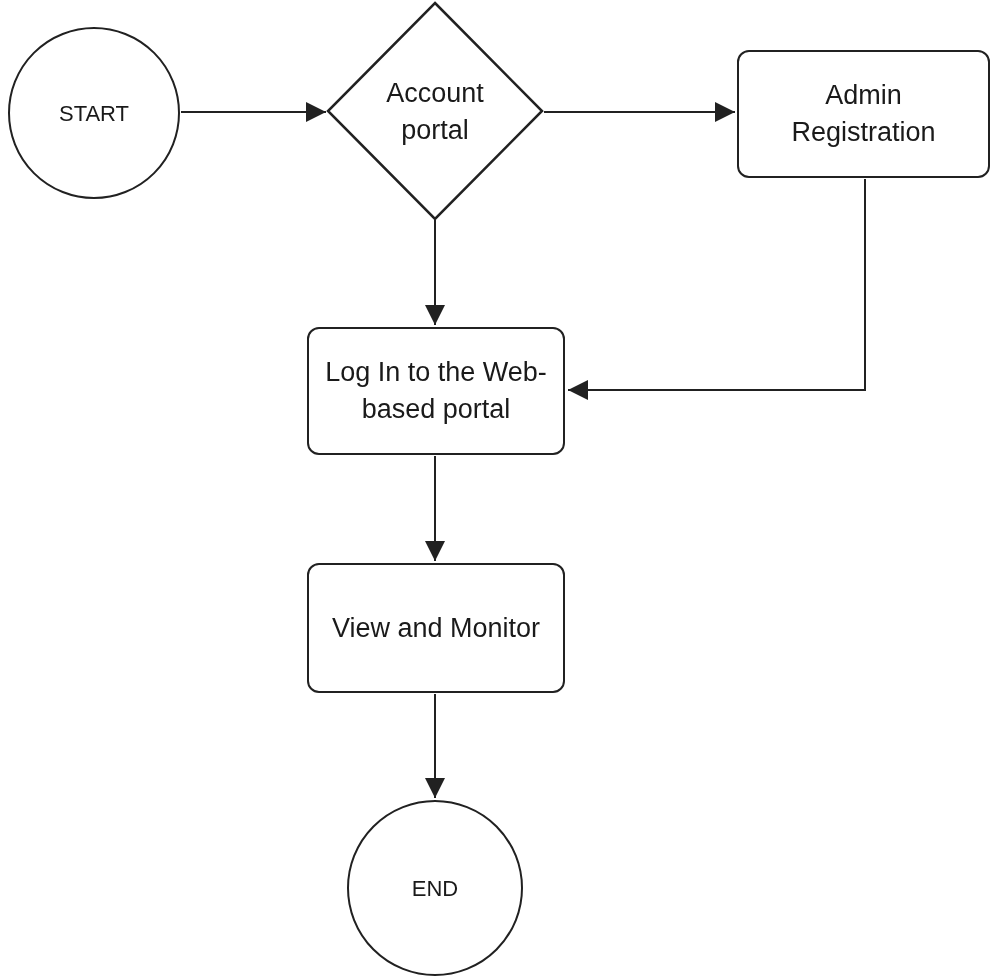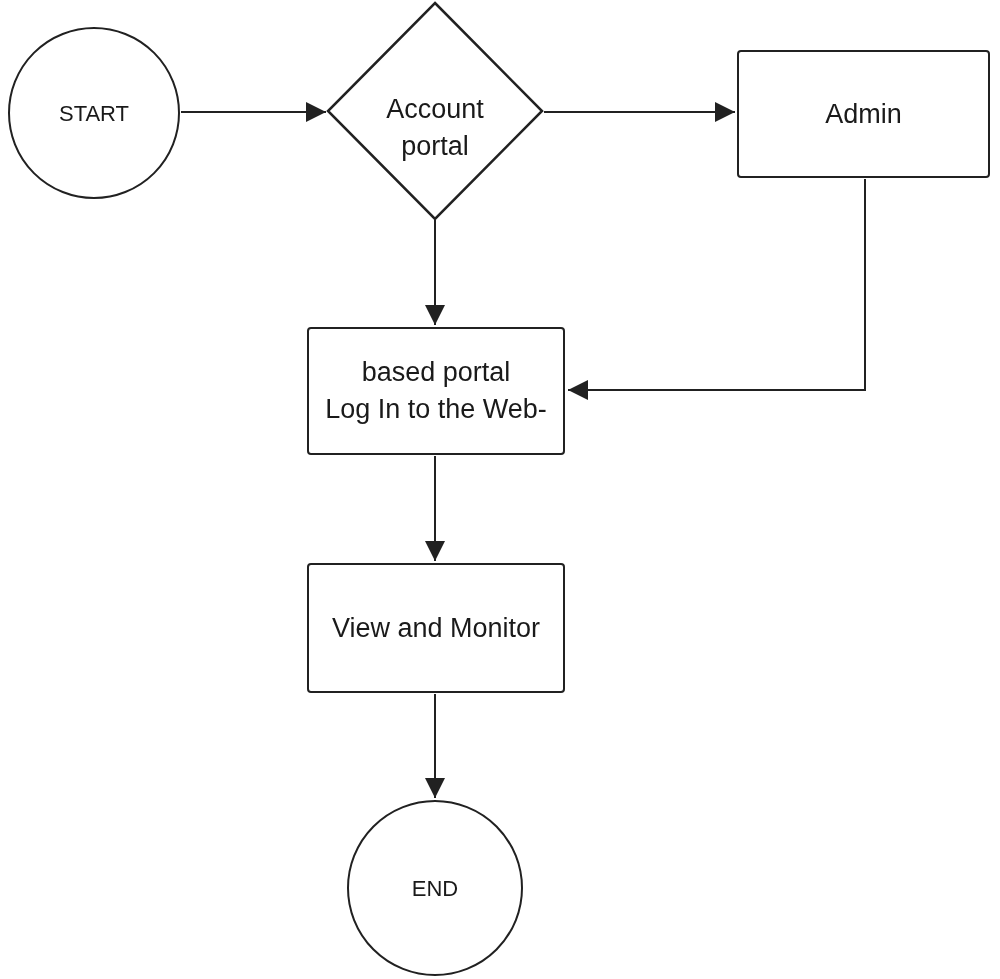--- a/index.html
+++ b/index.html
@@ -46,33 +46,32 @@
     justify-content: center;
     text-align: center;
     background: var(--node-fill);
     border: 2.5px solid var(--stroke);
     font-size: 27px;
     line-height: 37px;
     color: var(--text);
   }
   .node span { display: block; white-space: nowrap; }
   .node.circle { border-radius: 50%; font-size: 22px; }
-  .node.rect { border-radius: 4px; }
+  .node.rect { border-radius: 12px; }
   .label-overlay {
     position: absolute;
     display: flex;
     flex-direction: column;
     align-items: center;
     justify-content: center;
     text-align: center;
     font-size: 27px;
     line-height: 37px;
     color: var(--text);
     background: transparent;
-    margin-top: 16px;
   }
   .label-overlay span { display: block; white-space: nowrap; }
 
   
   .node-start  { left: 8px;   top: 27px;  width: 172px; height: 172px; }
   .node-admin  { left: 737px; top: 50px;  width: 253px; height: 128px; }
   .node-login  { left: 307px; top: 327px; width: 258px; height: 128px; }
   .node-view   { left: 307px; top: 563px; width: 258px; height: 130px; gap: 27px; }
   .node-end    { left: 347px; top: 800px; width: 176px; height: 176px; }
   .decision-label { left: 335px; top: 73px; width: 200px; height: 78px; }
@@ -108,25 +107,26 @@
     <span>START</span>
   </div>
 
   <div class="label-overlay decision-label">
     <span>Account</span>
     <span>portal</span>
   </div>
 
   <div class="node rect node-admin">
     <span>Admin</span>
+    <span>Registration</span>
   </div>
 
   <div class="node rect node-login">
+    <span>Log In to the Web-</span>
     <span>based portal</span>
-    <span>Log In to the Web-</span>
   </div>
 
   <div class="node rect node-view">
     <span>View and Monitor</span>
   </div>
 
   <div class="node circle node-end">
     <span>END</span>
   </div>
 

